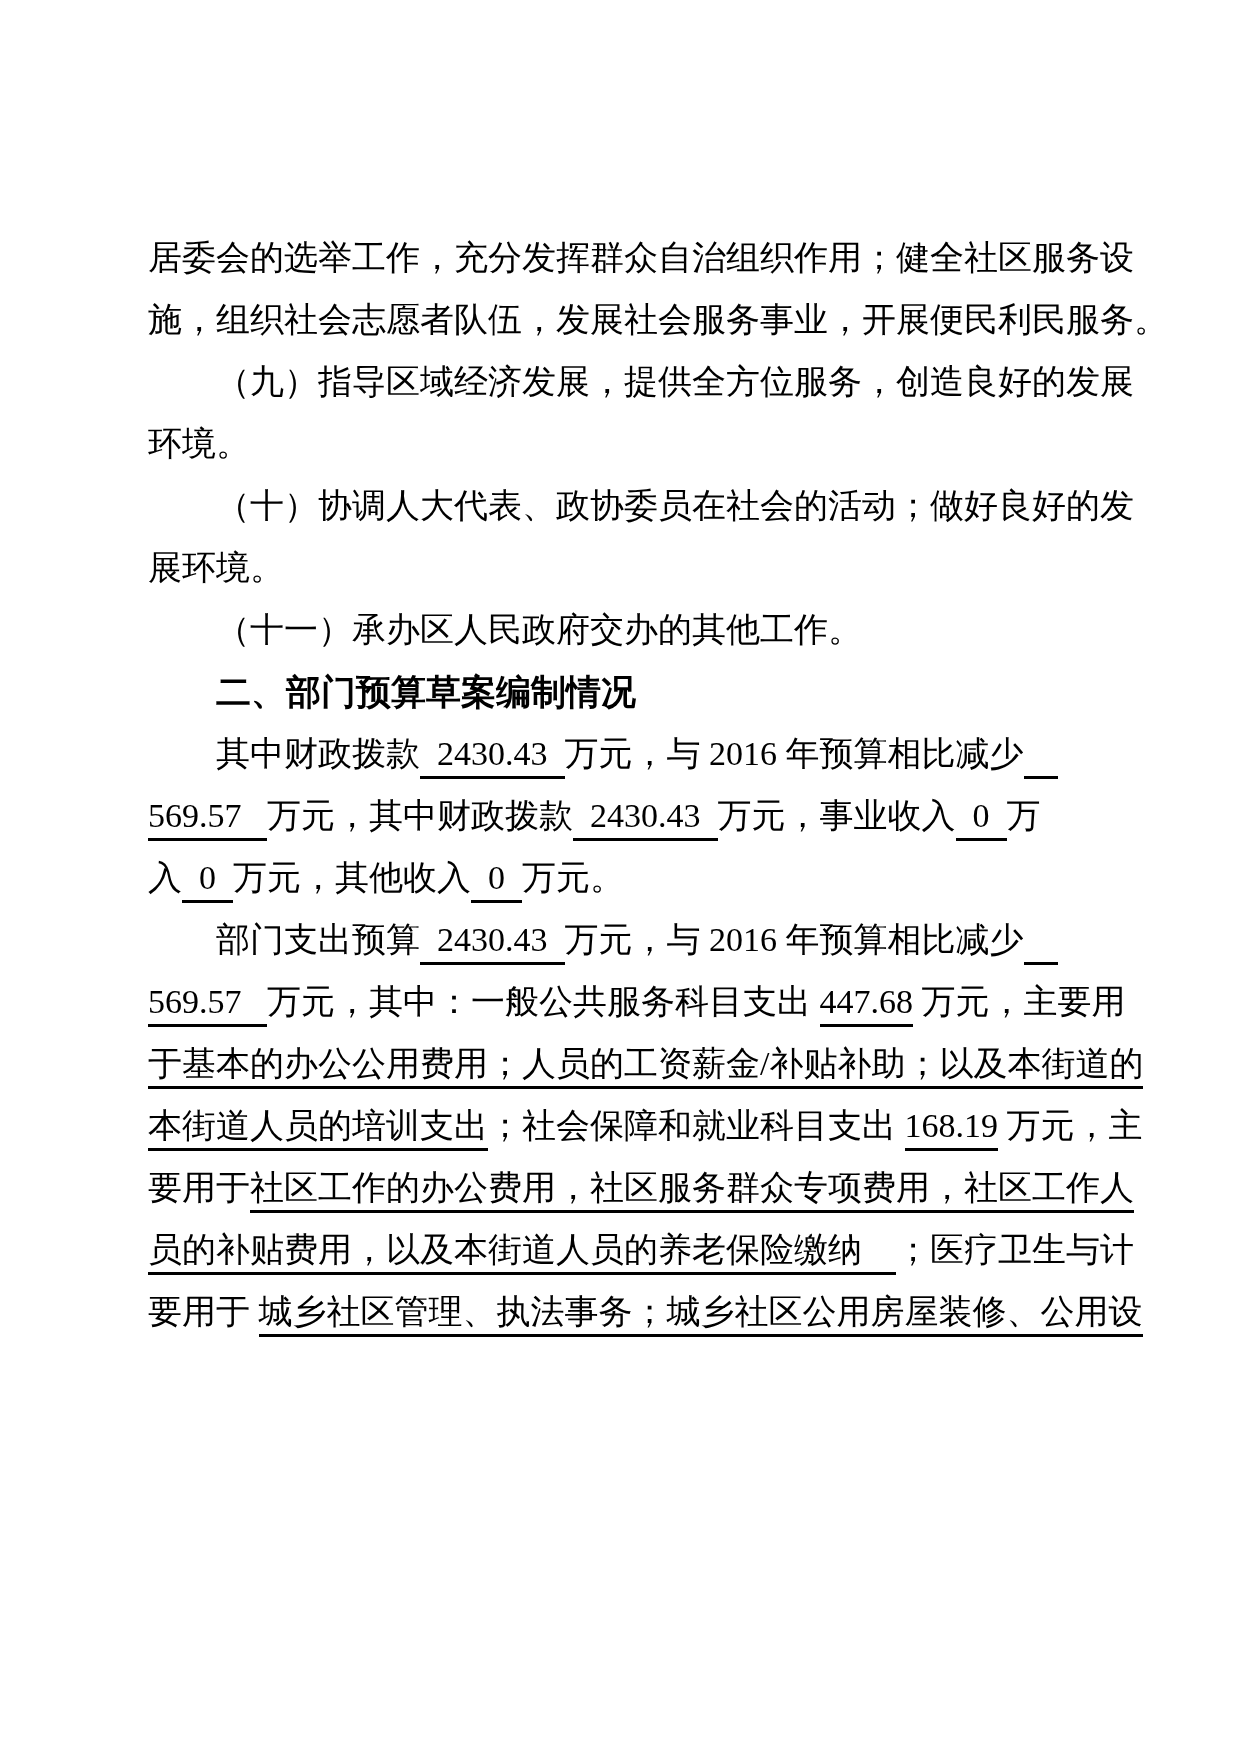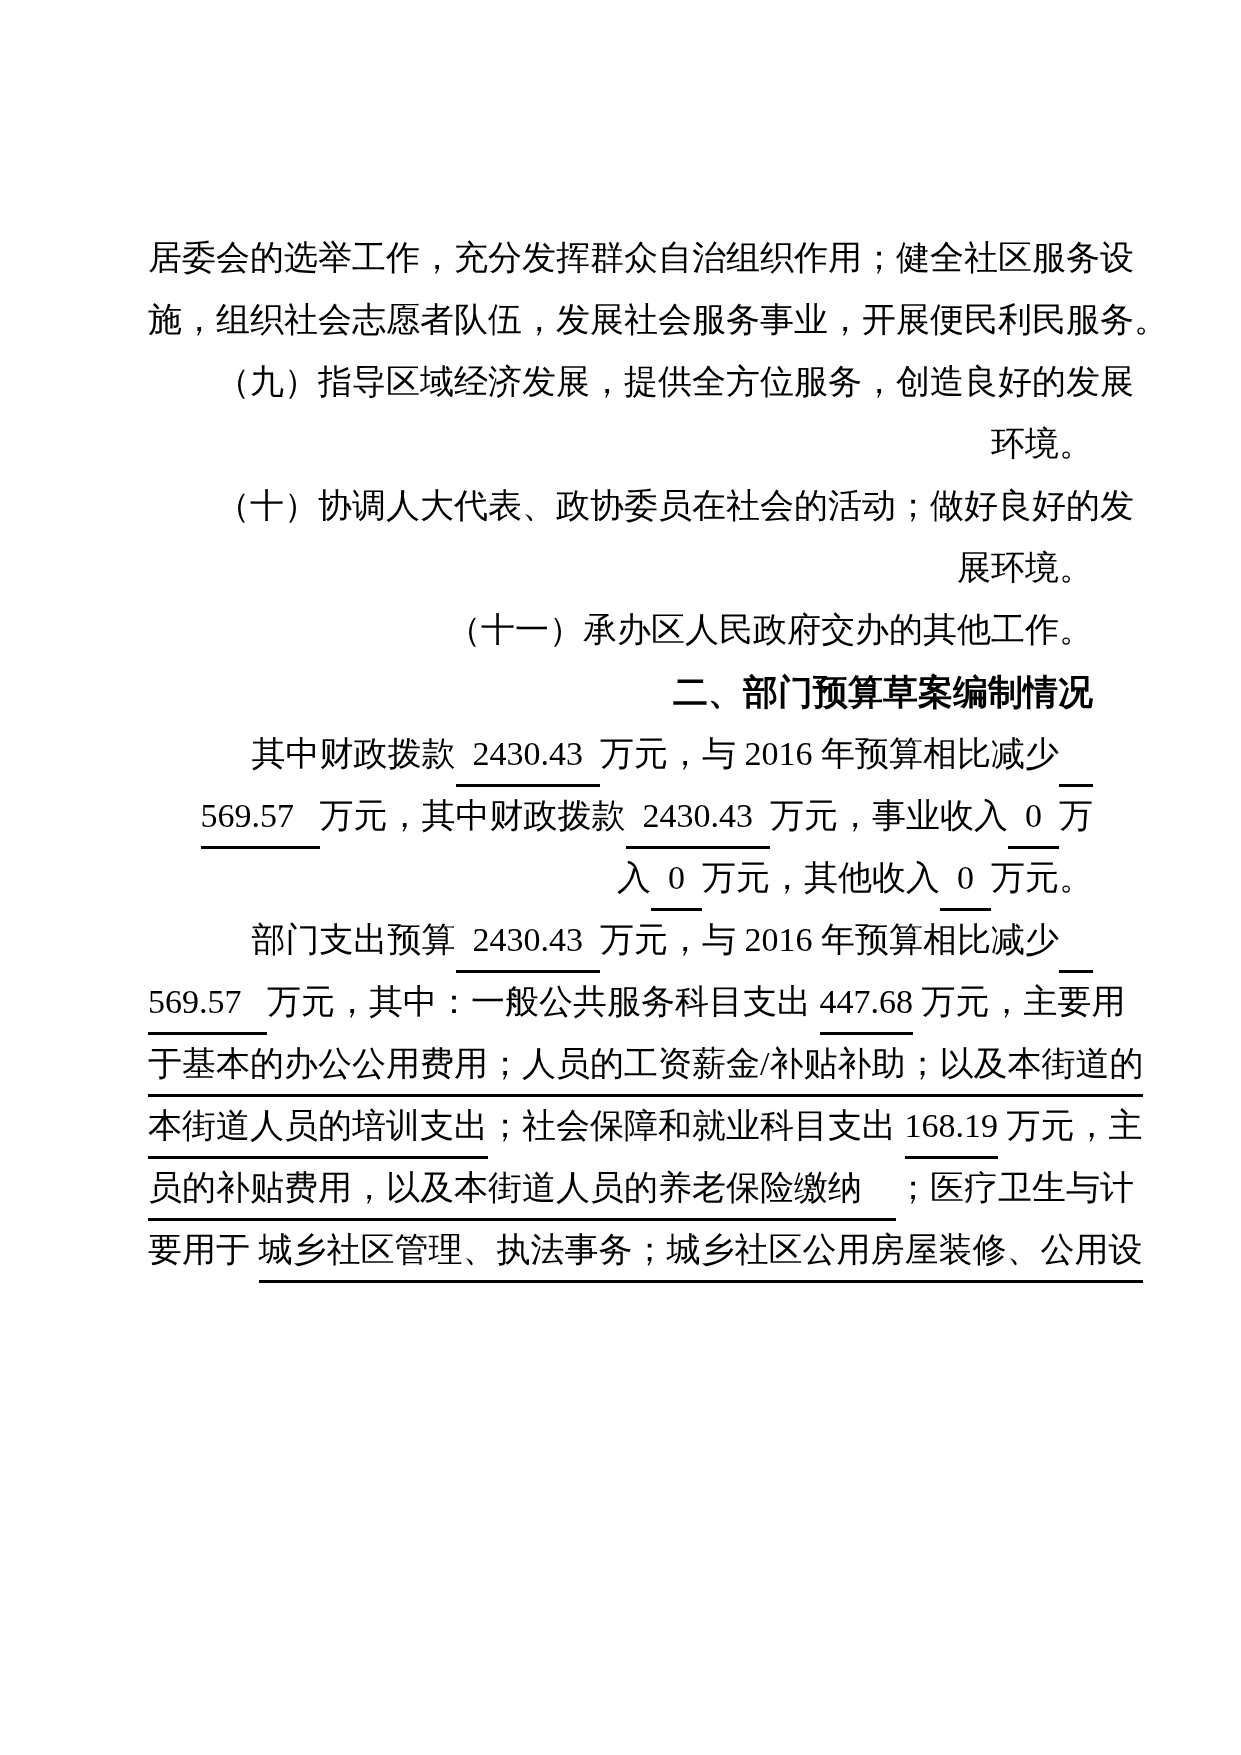--- a/index.html
+++ b/index.html
@@ -9,21 +9,20 @@
   }
   .page {
     position: relative;
     width: 1241px;
     height: 1755px;
     background: #ffffff;
     box-sizing: border-box;
     padding: 227px 148px 0 148px;
     overflow: hidden;
     color: #000000;
-    text-align: right;
   }
   .doc-body {
     width: 945px;
   }
   .line {
     font-family: "Liberation Serif", "DejaVu Serif", serif;
     font-size: 34px;
     line-height: 62px;
     height: 62px;
     white-space: pre;
@@ -35,21 +34,21 @@
   .line.heading {
     font-family: Liberation Sans, sans-serif;
     font-weight: 700;
     font-size: 35px;
   }
   .seg {
     white-space: pre;
   }
   .seg.u {
     border-bottom: 3px solid #000000;
-    padding-bottom: 12px;
+    padding-bottom: 4px;
   }
 </style>
 </head>
 <body>
 
 <div class="page">
   <div class="doc-body">
       <div class="line"><span class="seg">居委会的选举工作，充分发挥群众自治组织作用；健全社区服务设</span></div>
       <div class="line"><span class="seg">施，组织社会志愿者队伍，发展社会服务事业，开展便民利民服务。</span></div>
       <div class="line ind"><span class="seg">（九）指导区域经济发展，提供全方位服务，创造良好的发展</span></div>
@@ -58,16 +57,17 @@
       <div class="line"><span class="seg">展环境。</span></div>
       <div class="line ind"><span class="seg">（十一）承办区人民政府交办的其他工作。</span></div>
       <div class="line ind heading"><span class="seg">二、部门预算草案编制情况</span></div>
       <div class="line ind"><span class="seg">其中财政拨款</span><span class="seg u">  2430.43  </span><span class="seg">万元，与 2016 年预算相比减少</span><span class="seg u">    </span></div>
       <div class="line"><span class="seg u">569.57   </span><span class="seg">万元，其中财政拨款</span><span class="seg u">  2430.43  </span><span class="seg">万元，事业收入</span><span class="seg u">  0  </span><span class="seg">万</span></div>
       <div class="line"><span class="seg">入</span><span class="seg u">  0  </span><span class="seg">万元，其他收入</span><span class="seg u">  0  </span><span class="seg">万元。</span></div>
       <div class="line ind"><span class="seg">部门支出预算</span><span class="seg u">  2430.43  </span><span class="seg">万元，与 2016 年预算相比减少</span><span class="seg u">    </span></div>
       <div class="line"><span class="seg u">569.57   </span><span class="seg">万元，其中：一般公共服务科目支出 </span><span class="seg u">447.68</span><span class="seg"> 万元，主要用</span></div>
       <div class="line"><span class="seg u">于基本的办公公用费用；人员的工资薪金/补贴补助；以及本街道的</span></div>
       <div class="line"><span class="seg u">本街道人员的培训支出</span><span class="seg">；社会保障和就业科目支出 </span><span class="seg u">168.19</span><span class="seg"> 万元，主</span></div>
+      <div class="line"><span class="seg">要用于</span><span class="seg u">社区工作的办公费用，社区服务群众专项费用，社区工作人</span></div>
       <div class="line"><span class="seg u">员的补贴费用，以及本街道人员的养老保险缴纳    </span><span class="seg">；医疗卫生与计</span></div>
       <div class="line"><span class="seg">要用于 </span><span class="seg u">城乡社区管理、执法事务；城乡社区公用房屋装修、公用设</span></div>
     </div>
 </div>
 
 </body></html>

